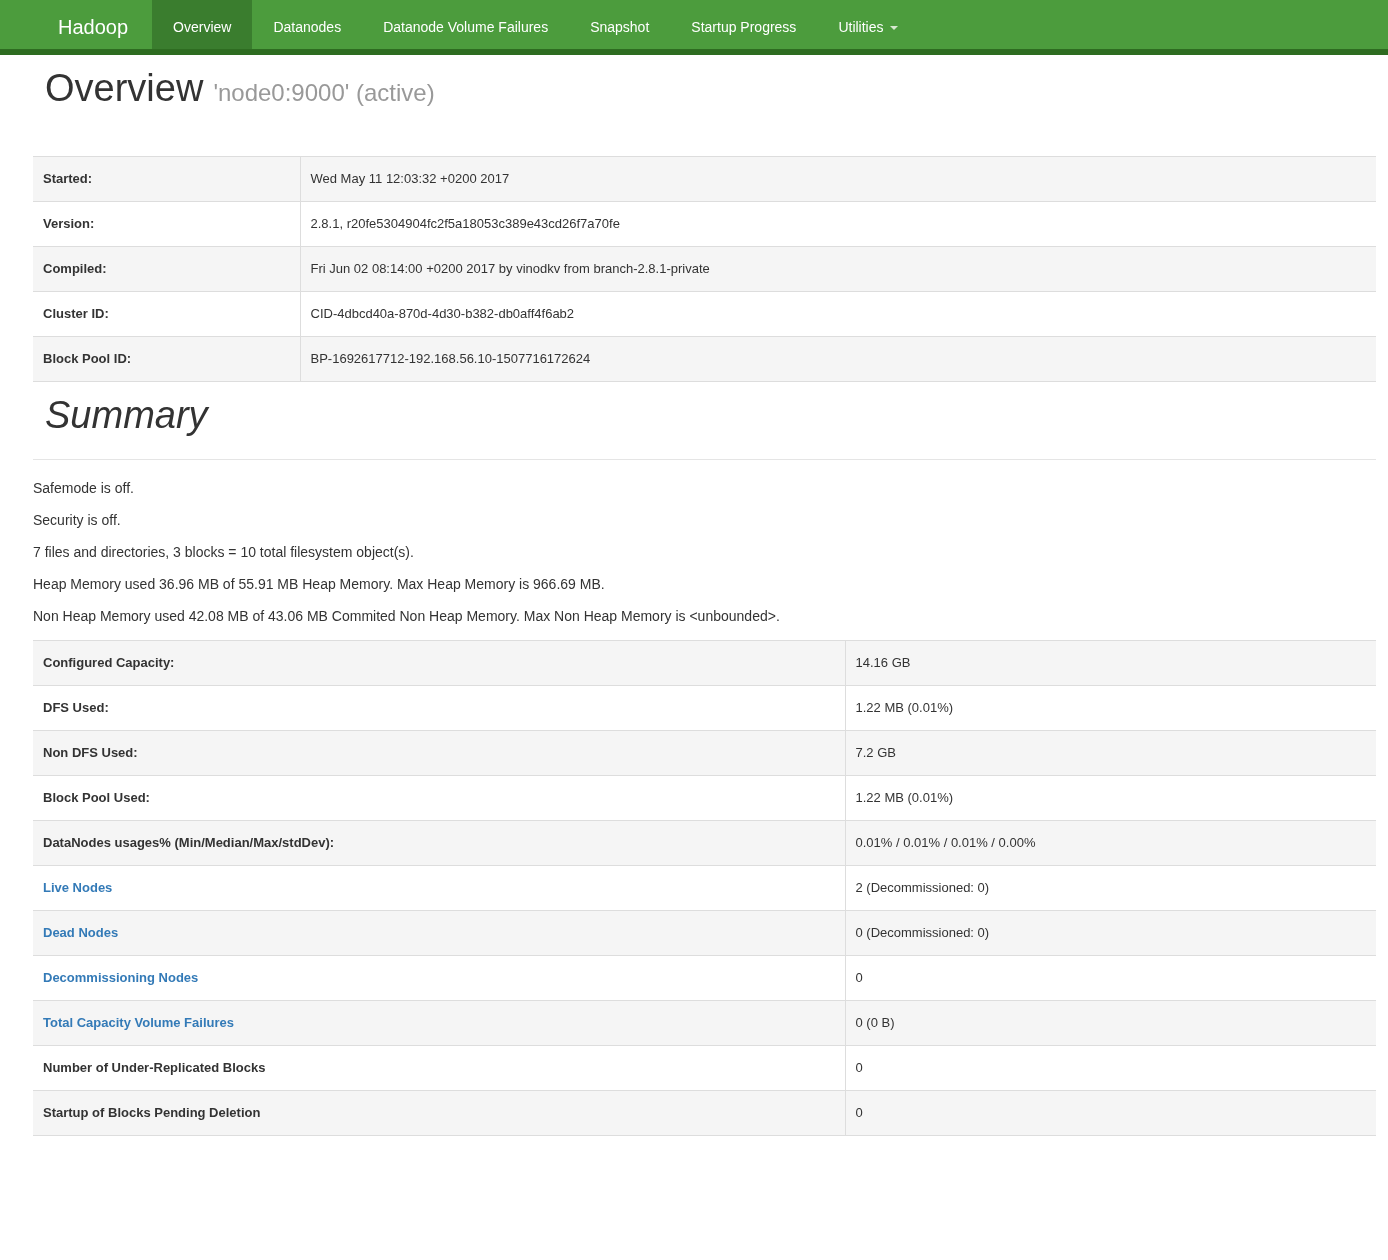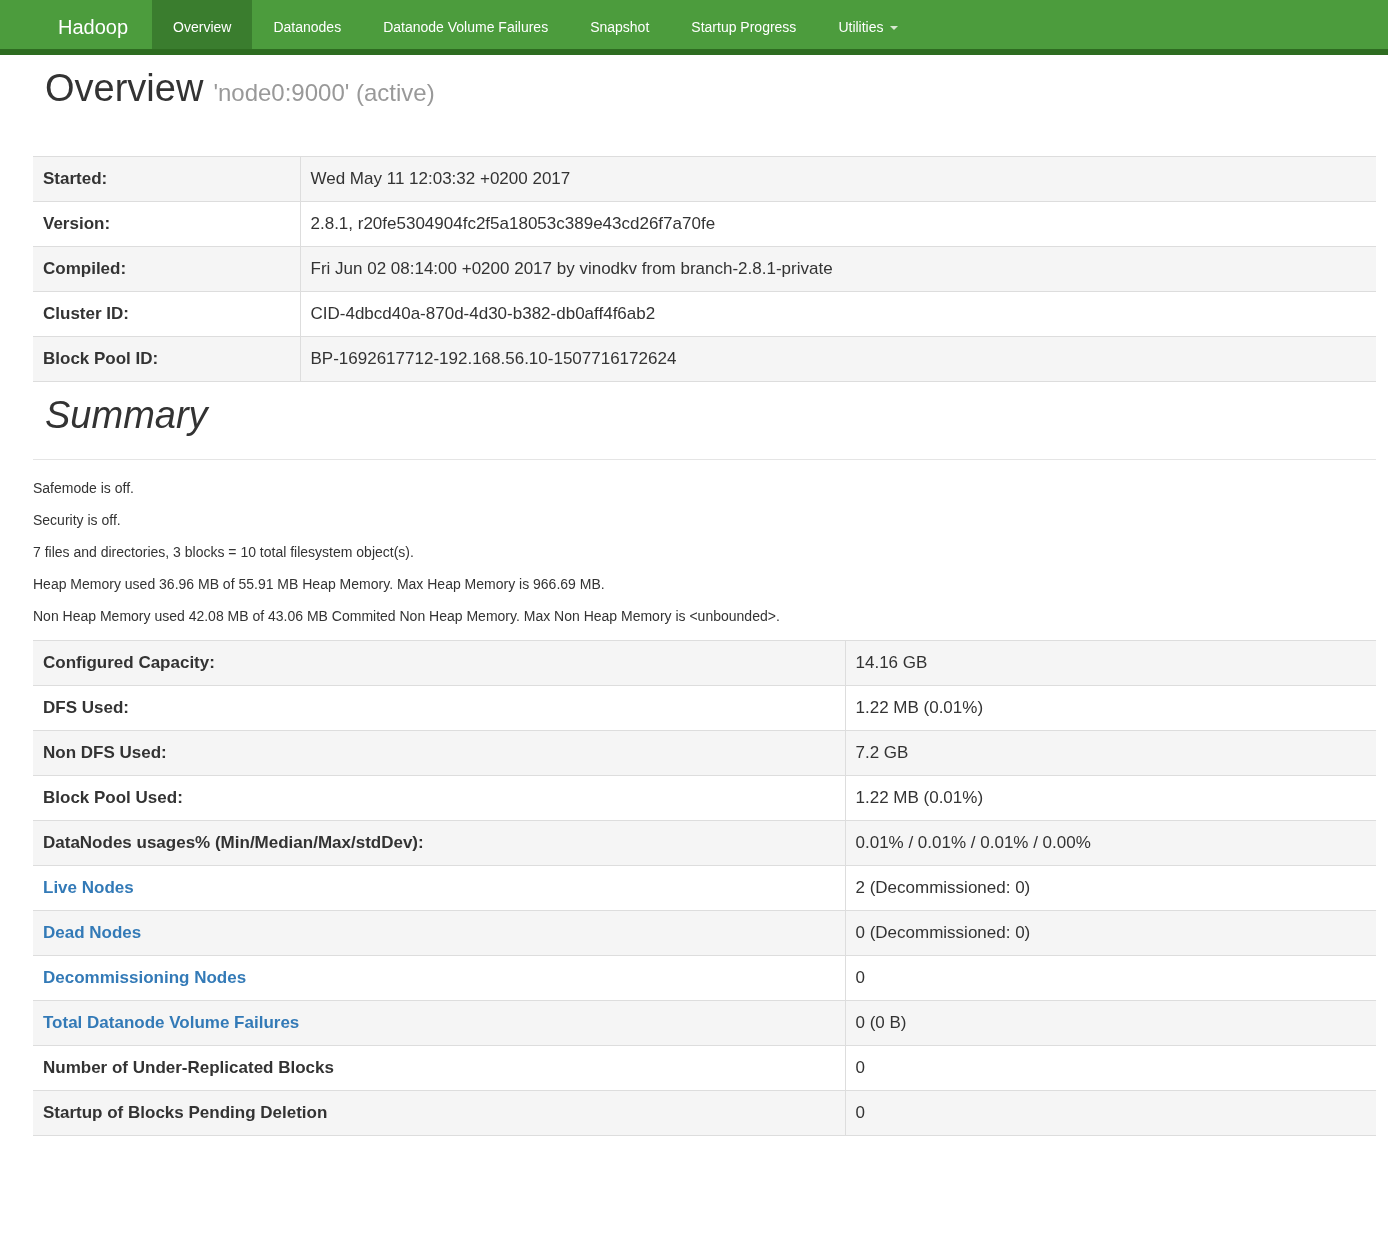--- a/index.html
+++ b/index.html
@@ -80,21 +80,21 @@
     border-collapse: collapse;
     border-bottom: 1px solid #ddd;
   }
   .overview-table { margin-top: 46px; }
   .summary-table { margin-top: 12px; }
   table.kv-table th, table.kv-table td {
     padding: 12px 10px;
     border-top: 1px solid #ddd;
     text-align: left;
     vertical-align: top;
-    font-size: 17px;
+    font-size: 13px;
     line-height: 20px;
   }
   table.kv-table th {
     font-weight: bold;
     color: #333;
     border-right: 1px solid #ddd;
   }
   table.kv-table tr:nth-child(odd) { background: #f5f5f5; }
   .overview-table th { width: 267px; }
   .summary-table th { width: 812px; }
@@ -191,21 +191,21 @@
       </tr>
       <tr>
         <th><a class="kv-link">Dead Nodes</a></th>
         <td>0 (Decommissioned: 0)</td>
       </tr>
       <tr>
         <th><a class="kv-link">Decommissioning Nodes</a></th>
         <td>0</td>
       </tr>
       <tr>
-        <th><a class="kv-link">Total Datanode Volume Failures</a></th>
+        <th><a class="kv-link">Total Capacity Volume Failures</a></th>
         <td>0 (0 B)</td>
       </tr>
       <tr>
         <th>Number of Under-Replicated Blocks</th>
         <td>0</td>
       </tr>
       <tr>
         <th>Startup of Blocks Pending Deletion</th>
         <td>0</td>
       </tr>

